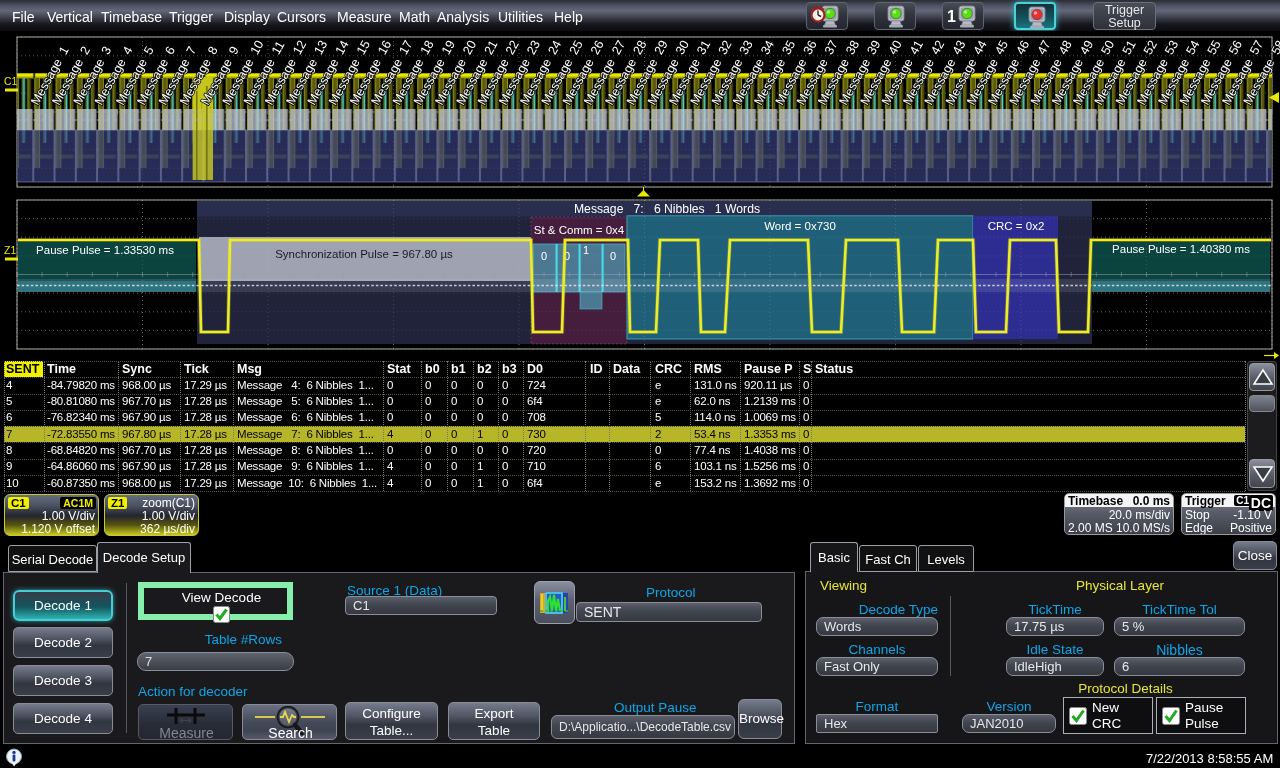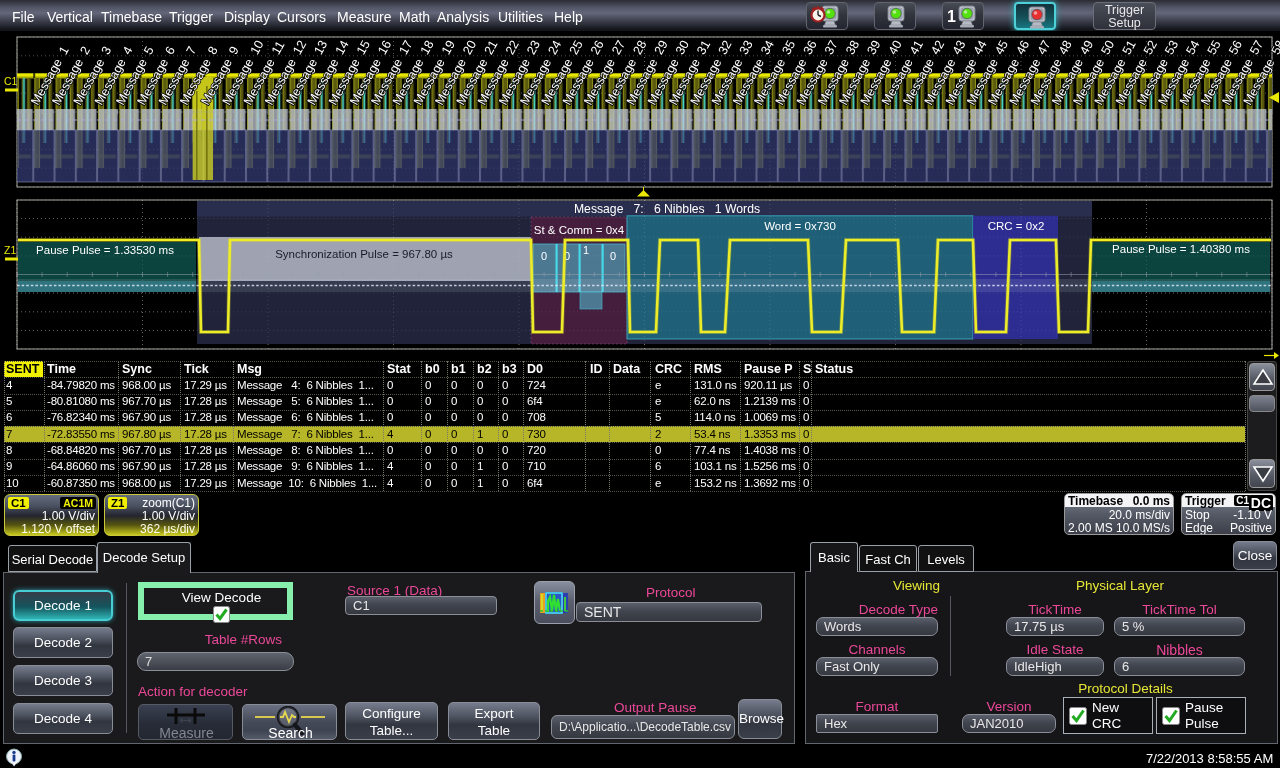--- a/index.html
+++ b/index.html
@@ -1,22 +1,22 @@
 <!DOCTYPE html>
 <html><head><meta charset="utf-8"><style>
 *{margin:0;padding:0;box-sizing:border-box}
 body{width:1280px;height:768px;background:#000;font-family:"Liberation Sans",sans-serif;overflow:hidden;position:relative}
 .abs{position:absolute}
-.menubar{left:0;top:0;width:1280px;height:37px;background:linear-gradient(#2b2c33 0%,#515566 20%,#636779 35%,#3f424f 55%,#17181e 78%,#0c0c10 100%)}
+.menubar{left:0;top:0;width:1280px;height:31px;background:linear-gradient(#2b2c33 0%,#515566 20%,#636779 35%,#3f424f 55%,#17181e 78%,#0c0c10 100%)}
 .mi{position:absolute;top:9px;color:#fff;font-size:14px}
 .tbtn{position:absolute;top:2px;width:42px;height:28px;background:linear-gradient(#484c56 0%,#32353e 45%,#232530 100%);border:1px solid #60646e;border-radius:4px}
 .tbtn.sel{background:linear-gradient(#12323c,#145058 55%,#187680);border:2px solid #4ed0d8;box-shadow:0 0 6px #2ab0bc}
 .btn{position:absolute;background:linear-gradient(#767c8c 0%,#4c515e 40%,#323640 60%,#3a3e49 100%);border:1px solid #888c96;border-radius:5px;color:#fff;text-align:center}
 .fld{position:absolute;background:linear-gradient(#5b5f6b,#41454f 45%,#35383f);border:1px solid #8a8e98;border-radius:4px;color:#e8e8e8;font-size:13px;padding-left:7px;overflow:hidden;white-space:nowrap}
-.lbl{position:absolute;color:#ec4899;font-size:13px;white-space:nowrap}
+.lbl{position:absolute;color:#0ea5e9;font-size:13px;white-space:nowrap}
 .ylbl{position:absolute;color:#e6e636;font-size:13px;white-space:nowrap}
 .tab{position:absolute;background:#18181a;border:1px solid #9aa0a8;border-bottom:none;border-radius:3px 3px 0 0;color:#fff;font-size:13px;text-align:center}
 .panel{position:absolute;background:#1a1a1c;border:1px solid #62666e}
 .cell{position:absolute;color:#fff;font-size:11.5px;letter-spacing:-0.2px;white-space:nowrap}
 .hdr{font-weight:bold;font-size:12.5px;letter-spacing:0}
 .vline{position:absolute;border-left:1px dotted #787868;width:0}
 .hline{position:absolute;border-top:1px dotted #55554a;height:0}
 </style></head><body>
 <div class="menubar">
 <div class="mi" style="left:12px">File</div>
@@ -738,21 +738,21 @@
 <circle cx="9" cy="8.5" r="7.5" fill="#eef2fa" stroke="#8aa"></circle>
 <polygon points="9,18.5 5,12 13,13" fill="#eef2fa"></polygon>
 <rect x="7.6" y="6.5" width="2.8" height="7" rx="1" fill="#1a3a8c"></rect>
 <circle cx="9" cy="4.4" r="1.7" fill="#1a3a8c"></circle>
   </svg>
 <div class="panel" style="left:805px;top:571px;width:473px;height:173px;background:#161618"></div>
 <div class="tab" style="left:810px;top:542px;width:48px;height:30px;line-height:29px;background:#161618;z-index:3">Basic</div>
 <div class="tab" style="left:859px;top:545px;width:58px;height:27px;line-height:27px;border-bottom:1px solid #9aa0a8;background:#111">Fast Ch</div>
 <div class="tab" style="left:918px;top:545px;width:56px;height:27px;line-height:27px;border-bottom:1px solid #9aa0a8;background:#111">Levels</div>
 <div class="btn" style="left:1233px;top:541px;width:44px;height:29px;font-size:13.5px;line-height:27px">Close</div>
-<div class="ylbl" style="left:820px;top:578px;width:120px;text-align:right;font-size:13.5px">Viewing</div>
+<div class="ylbl" style="left:820px;top:578px;width:120px;text-align:left;font-size:13.5px">Viewing</div>
 <div class="ylbl" style="left:1010px;top:578px;width:220px;text-align:center;font-size:13.5px">Physical Layer</div>
 <div class="abs" style="left:950px;top:596px;width:1px;height:80px;background:#55585f"></div>
 <div class="lbl" style="left:816px;top:602px;width:122px;text-align:right;font-size:13.5px">Decode Type</div>
 <div class="fld" style="left:816px;top:617px;width:122px;height:19px;line-height:18px;border-radius:7px">Words</div>
 <div class="lbl" style="left:816px;top:642px;width:122px;text-align:center;font-size:13.5px">Channels</div>
 <div class="fld" style="left:816px;top:657px;width:122px;height:19px;line-height:18px;border-radius:7px">Fast Only</div>
 <div class="lbl" style="left:816px;top:699px;width:122px;text-align:center;font-size:13.5px">Format</div>
 <div class="fld" style="left:816px;top:714px;width:122px;height:19px;line-height:18px;border-radius:2px">Hex</div>
 <div class="lbl" style="left:1006px;top:602px;width:98px;text-align:center;font-size:13.5px">TickTime</div>
 <div class="fld" style="left:1006px;top:617px;width:98px;height:19px;line-height:18px;border-radius:7px">17.75 µs</div>

